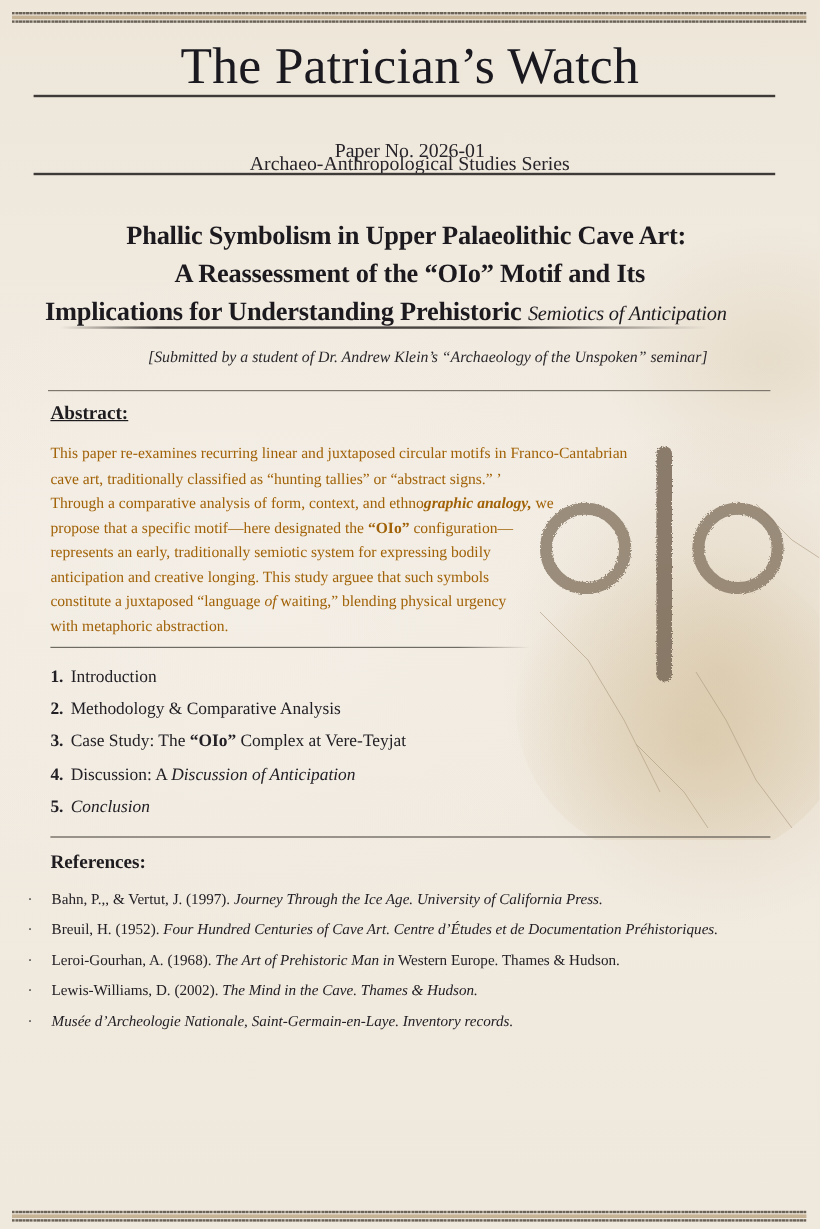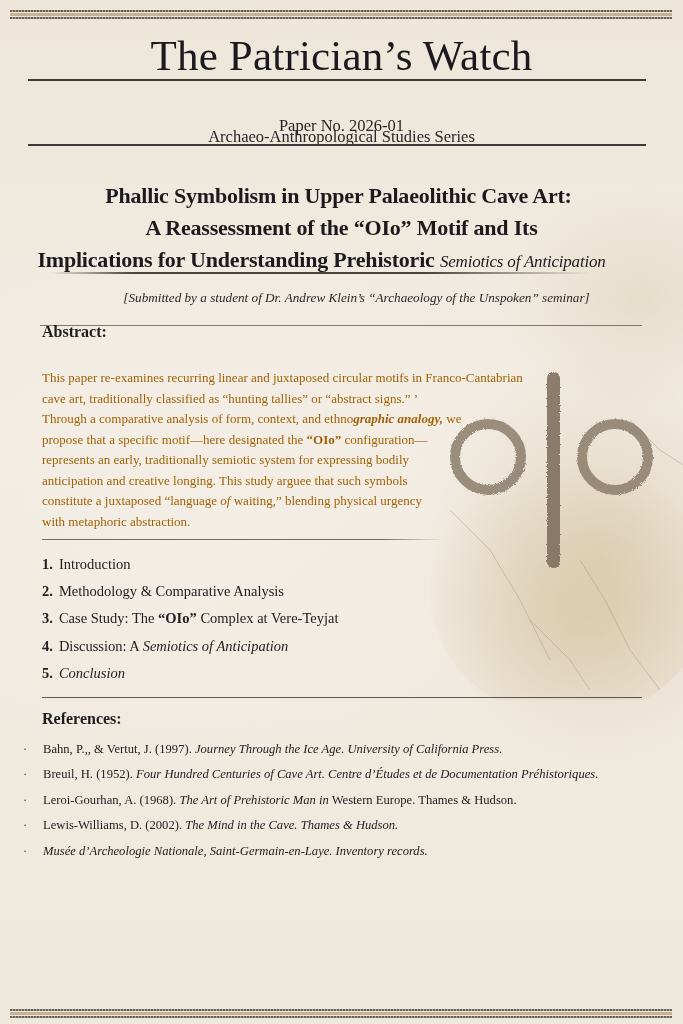--- a/index.html
+++ b/index.html
@@ -120,38 +120,38 @@
     <path d="M200 60 L230 90 L253 105"></path>
     <path d="M100 260 L140 300 L160 330"></path>
   </g>
   <g filter="url(#rough)">
     <circle cx="58" cy="97" r="33" fill="none" stroke="#8c7d6a" stroke-width="10" opacity="0.85"></circle>
     <rect x="117" y="12" width="13" height="196" rx="6" fill="#7f705e" opacity="0.9"></rect>
     <circle cx="185" cy="97" r="33" fill="none" stroke="#8c7d6a" stroke-width="10" opacity="0.85"></circle>
   </g>
 </svg>
 
-<div class="section-head" style="top:323px;">Abstract:</div>
+<div class="section-head" style="top:336px;text-decoration:underline;">Abstract:</div>
 <div class="abstract-text">
   <span class="line"><span>This paper re-examines recurring linear and juxtaposed circular motifs in Franco-Cantabrian</span></span>
   <span class="line"><span>cave art, traditionally classified as “hunting tallies” or “abstract signs.” ’</span></span>
   <span class="line"><span>Through a comparative analysis of form, context, and ethno</span><b><i>graphic analogy,</i></b><span> we</span></span>
   <span class="line"><span>propose that a specific motif—here designated the </span><b>“OIo”</b><span> configuration—</span></span>
   <span class="line"><span>represents an early, traditionally semiotic system for expressing bodily</span></span>
   <span class="line"><span>anticipation and creative longing. This study arguee that such symbols</span></span>
   <span class="line"><span>constitute a juxtaposed “language </span><i>of</i><span> waiting,” blending physical urgency</span></span>
   <span class="line"><span>with metaphoric abstraction.</span></span>
 </div>
 <div class="rule thin" style="top:539px; left:42px; width:400px; background:linear-gradient(90deg,#6f6a62 0%,#6f6a62 85%,rgba(111,106,98,0) 100%);"></div>
 
 <ul class="toc">
   <li><span class="num">1.</span><span>Introduction</span></li>
   <li><span class="num">2.</span><span>Methodology &amp; Comparative Analysis</span></li>
   <li><span class="num">3.</span><span>Case Study: The </span><span class="b">“OIo”</span><span> Complex at Vere-Teyjat</span></li>
-  <li><span class="num">4.</span><span>Discussion: A </span><span class="i">Semiotics of Anticipation</span></li>
+  <li><span class="num">4.</span><span>Discussion: A </span><span class="i">Discussion of Anticipation</span></li>
   <li><span class="num">5.</span><span class="i">Conclusion</span></li>
 </ul>
 <div class="rule thin" style="top:697px; left:42px; width:600px; background:#5d5852;"></div>
 
 <div class="section-head" style="top:710px;">References:</div>
 <ul class="refs">
   <li><span class="bullet">·</span><span>Bahn, P.,, &amp; Vertut, J. (1997). </span><i>Journey Through the Ice Age. University of California Press.</i></li>
   <li><span class="bullet">·</span><span>Breuil, H. (1952). </span><i>Four Hundred Centuries of Cave Art. Centre d’Études et de Documentation Préhistoriques.</i></li>
   <li><span class="bullet">·</span><span>Leroi-Gourhan, A. (1968). </span><i>The Art of Prehistoric Man in</i><span> Western Europe. Thames &amp; Hudson.</span></li>
   <li><span class="bullet">·</span><span>Lewis-Williams, D. (2002). </span><i>The Mind in the Cave. Thames &amp; Hudson.</i></li>

